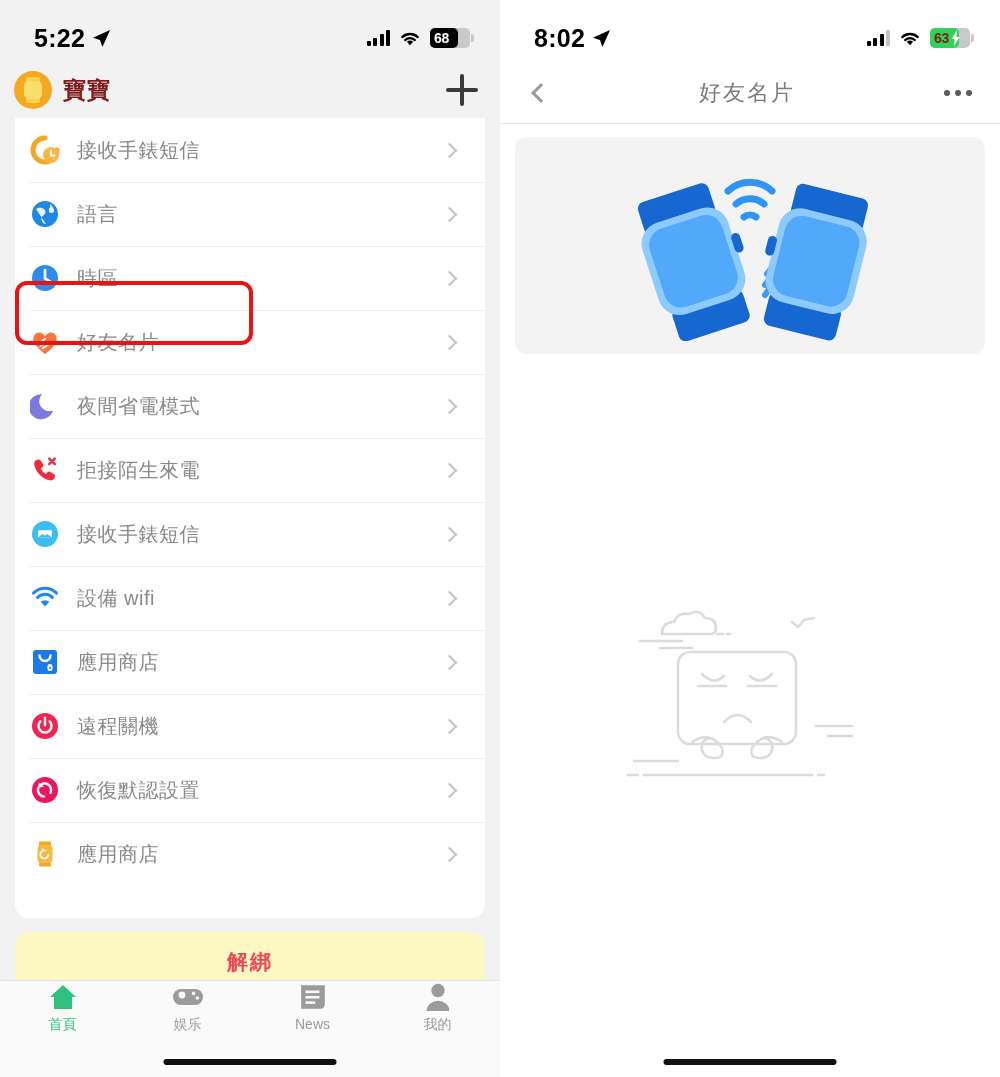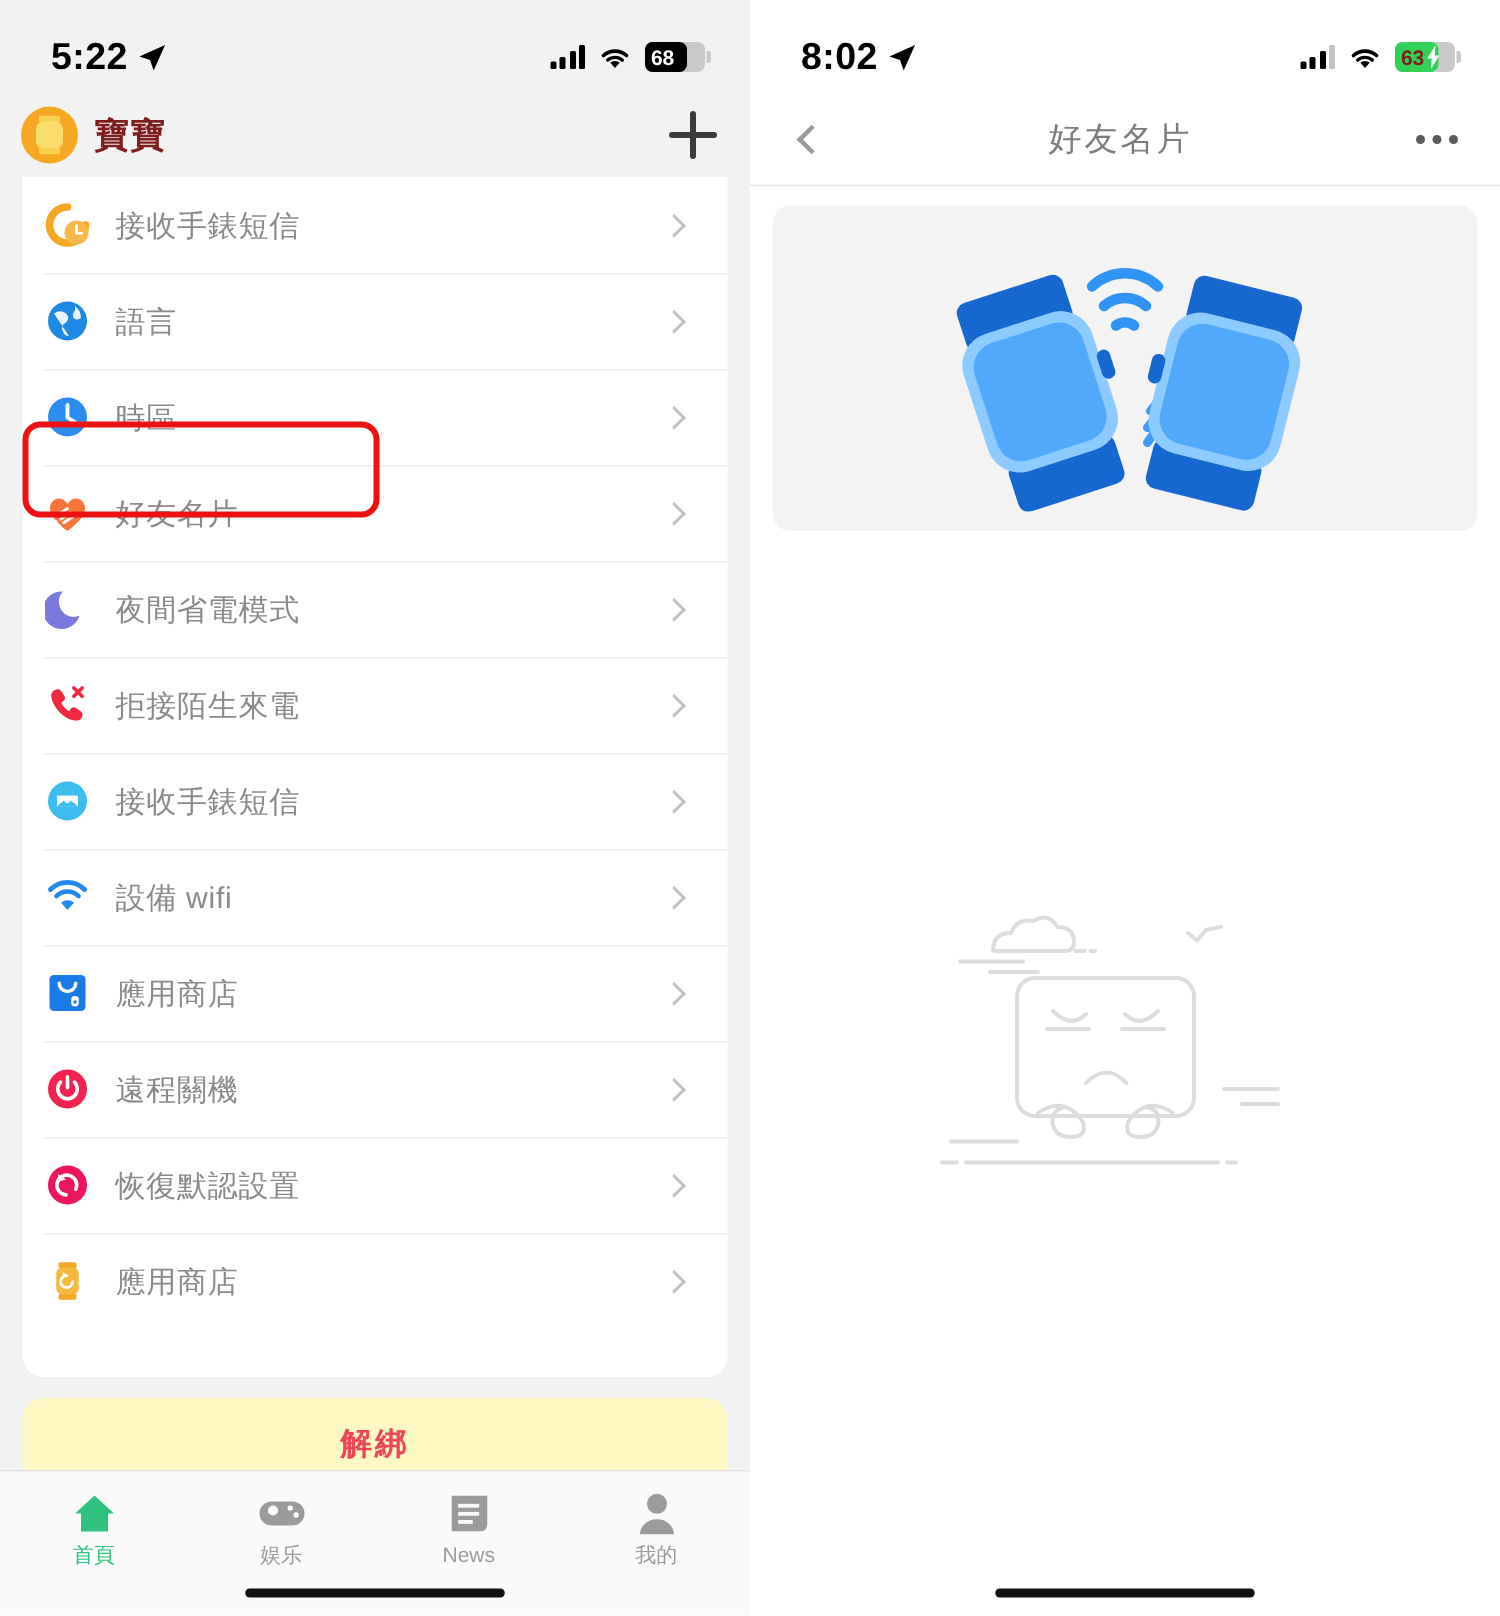--- a/index.html
+++ b/index.html
@@ -113,21 +113,21 @@
   .unbind-card {
     margin-top: 14px; background: #fef9c3; border-radius: 14px;
     height: 60px; display: flex; align-items: center; justify-content: center;
   }
   .unbind-text { font-size: 21px; font-weight: 700; color: #f0465a; letter-spacing: 2px; }
 
   
   .tabbar {
     position: absolute; left: 0; bottom: 0; width: 500px; height: 97px;
     background: #fafafa; border-top: 1px solid #e3e3e3;
-    display: flex; align-items: flex-start; padding-top: 14px;
+    display: flex; align-items: flex-start; padding-top: 2px;
   }
   .tab { flex: 1; display: flex; flex-direction: column; align-items: center; gap: 5px; }
   .tab svg { display: block; }
   .tab-label { font-size: 14px; color: #9b9b9b; }
   .tab.active .tab-label { color: #2fc27e; }
 
   .home-indicator {
     position: absolute; bottom: 12px; left: 50%; transform: translateX(-50%);
     width: 173px; height: 6px; border-radius: 3px; background: #111;
   }

